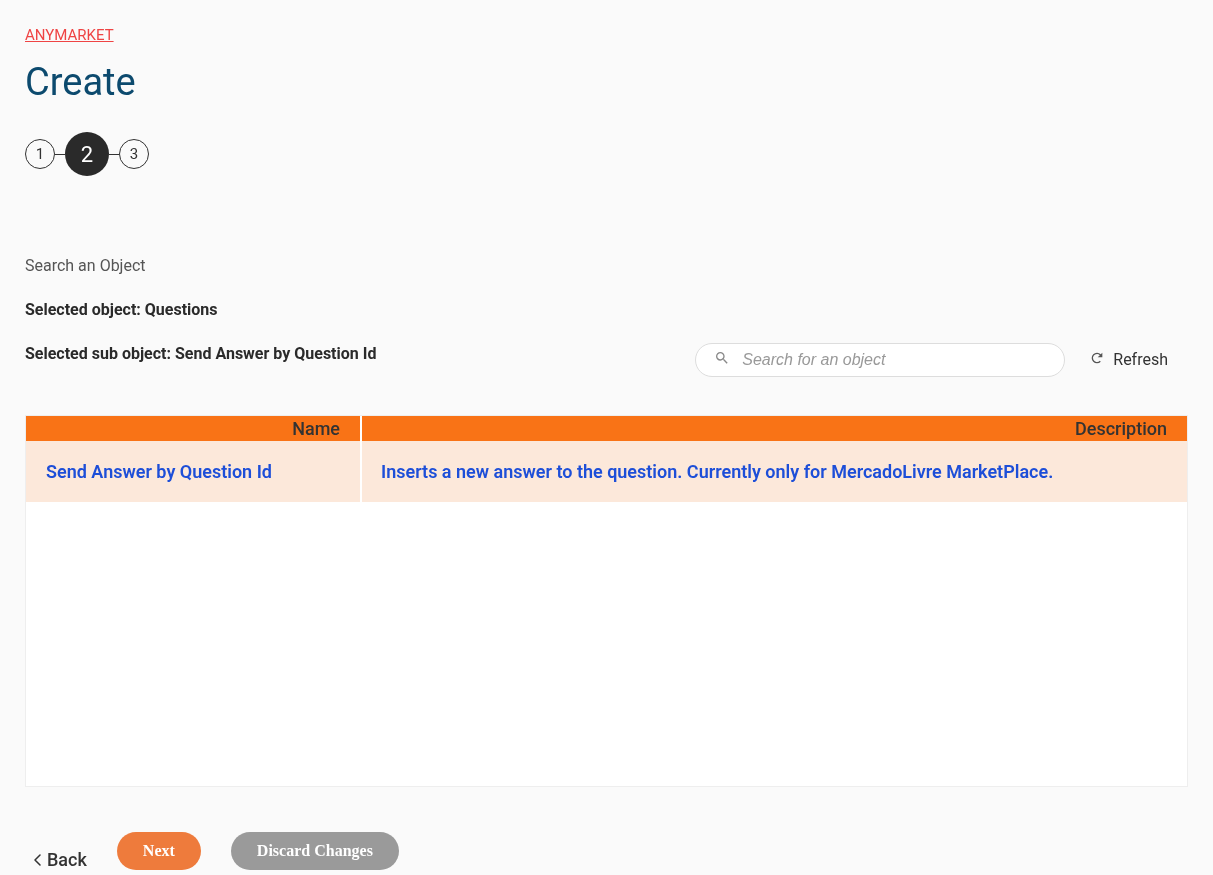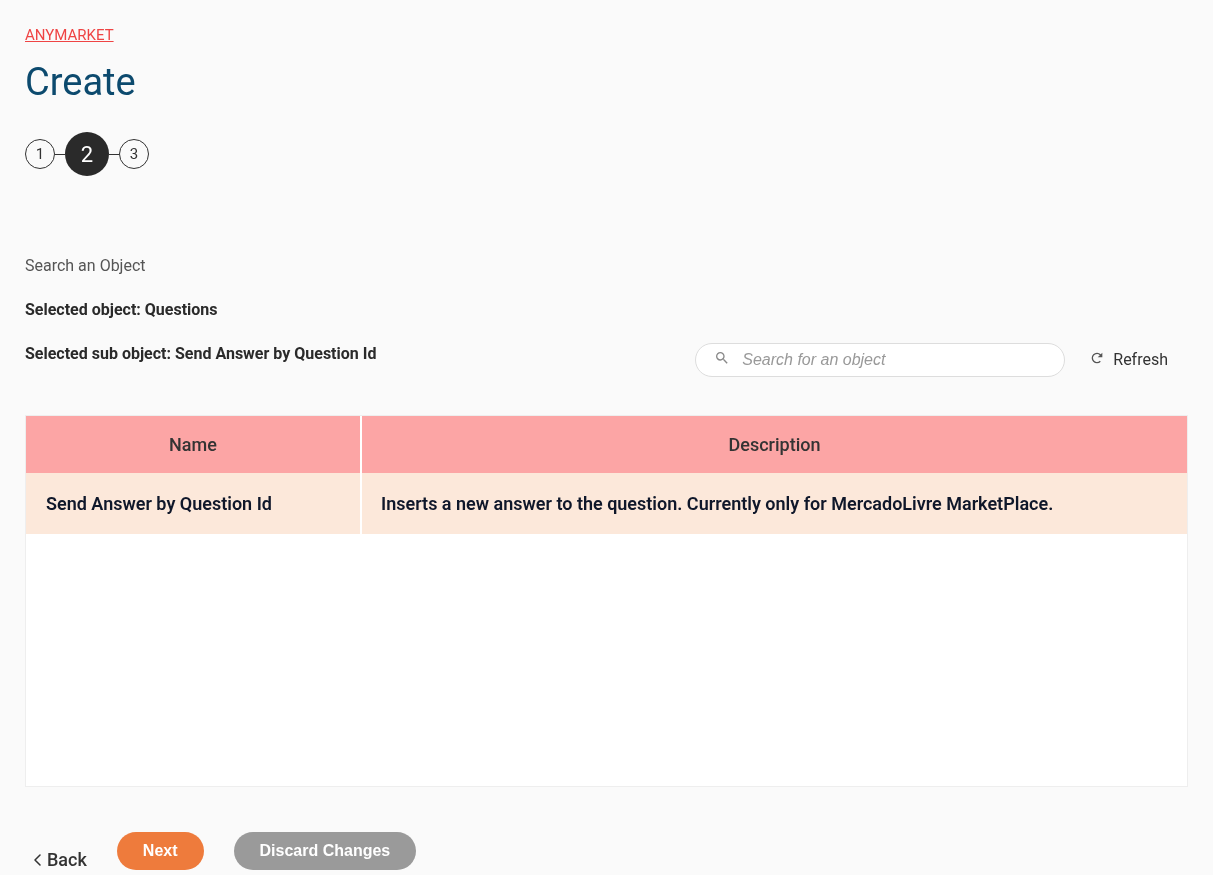--- a/index.html
+++ b/index.html
@@ -126,38 +126,38 @@
       margin-top: 38px;
       border: 1px solid #eee;
       background: #fff;
       height: 372px;
     }
     table {
       width: 100%;
       border-collapse: collapse;
     }
     thead th {
-      background: #fca5a5;
+      background: #f97316;
       color: #333;
       font-size: 18px;
       font-weight: 500;
-      text-align: center;
-      padding: 18px 20px;
+      text-align: right;
+      padding: 2px 20px;
       border-right: 2px solid #fff;
     }
     thead th:last-child { border-right: none; }
     thead th:first-child { width: 335px; }
     tbody tr.selected td {
       background: #fce8da;
     }
     tbody td {
       padding: 20px;
       font-size: 18px;
       font-weight: 600;
-      color: #0f172a;
+      color: #1d4ed8;
       border-right: 2px solid #fff;
     }
     tbody td:last-child { border-right: none; padding-left: 19px; }
     .footer-actions {
       display: flex;
       align-items: flex-end;
       gap: 30px;
       margin-top: 45px;
       padding-left: 8px;
     }
@@ -175,20 +175,21 @@
       height: 12px;
     }
     .btn {
       border: none;
       border-radius: 22px;
       padding: 10px 26px;
       font-size: 16px;
       font-weight: 600;
       cursor: pointer;
       color: #fff;
+      font-family: Liberation Serif, serif;
     }
     .btn-primary {
       background: #ee7b3c;
     }
     .btn-secondary {
       background: #9a9a9a;
     }
   </style>
 </head>
 <body>

